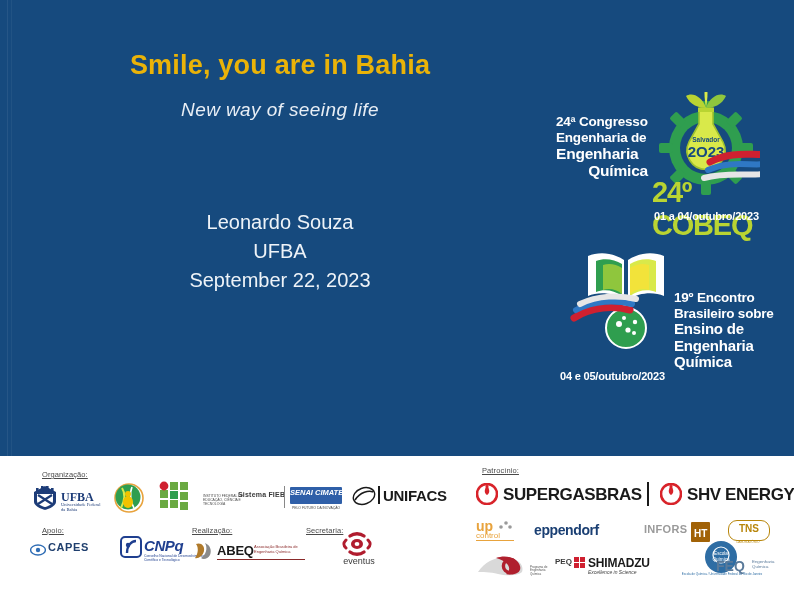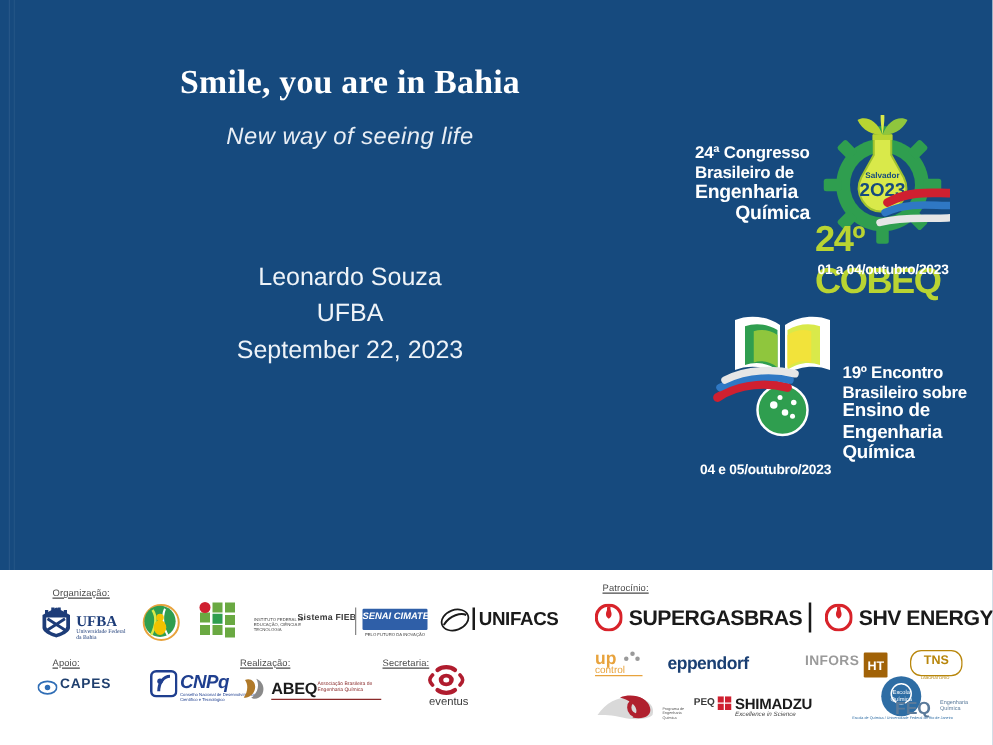--- a/index.html
+++ b/index.html
@@ -22,24 +22,23 @@
   }
   .stage:before{
     content:"";position:absolute;left:11px;top:0;width:1px;height:100%;
     background:rgba(255,255,255,.05);
   }
 
   
   .title{
     position:absolute;left:0;top:50px;width:560px;
     text-align:center;
-    color:#ffffff;
+    color:#eab308;
     font-size:27px;font-weight:bold;
     letter-spacing:.2px;
-    font-family:Liberation Serif, serif;
   }
   .subtitle{
     position:absolute;left:0;top:99px;width:560px;
     text-align:center;
     color:#e8eef5;
     font-size:19px;font-style:italic;
     letter-spacing:.4px;
   }
   .author{
     position:absolute;left:0;top:208px;width:560px;
@@ -131,21 +130,21 @@
           <text x="0" y="9" text-anchor="middle" font-family="Liberation Sans, sans-serif" font-size="15" fill="#164a7e" font-weight="bold">2O23</text>
 
           <path d="M 4,14 C 26,2 48,8 60,6" stroke="#cf2030" stroke-width="7" fill="none" stroke-linecap="round"></path>
           <path d="M 2,22 C 24,12 46,18 58,16" stroke="#2f78c4" stroke-width="6" fill="none" stroke-linecap="round"></path>
           <path d="M -2,30 C 20,24 44,28 56,26" stroke="#e6e6e6" stroke-width="6" fill="none" stroke-linecap="round"></path>
         </g>
       </svg>
 
       <div class="lg-text" style="left:0px;top:18px;width:92px;text-align:left;">
         <div>24ª Congresso</div>
-        <div>Brasileiro de</div>
+        <div>Engenharia de</div>
         <div style="font-size:15.5px;line-height:17px;">Engenharia</div>
         <div style="font-size:15.5px;line-height:17px;text-align:right;">Química</div>
       </div>
 
       <div class="wordmark" style="left:96px;top:80px;font-size:29px;">24º COBEQ</div>
 
       <div class="lg-date" style="left:98px;top:114px;">01 a 04/outubro/2023</div>
     </div>
 
     <div class="logo-block" id="enbeq">

